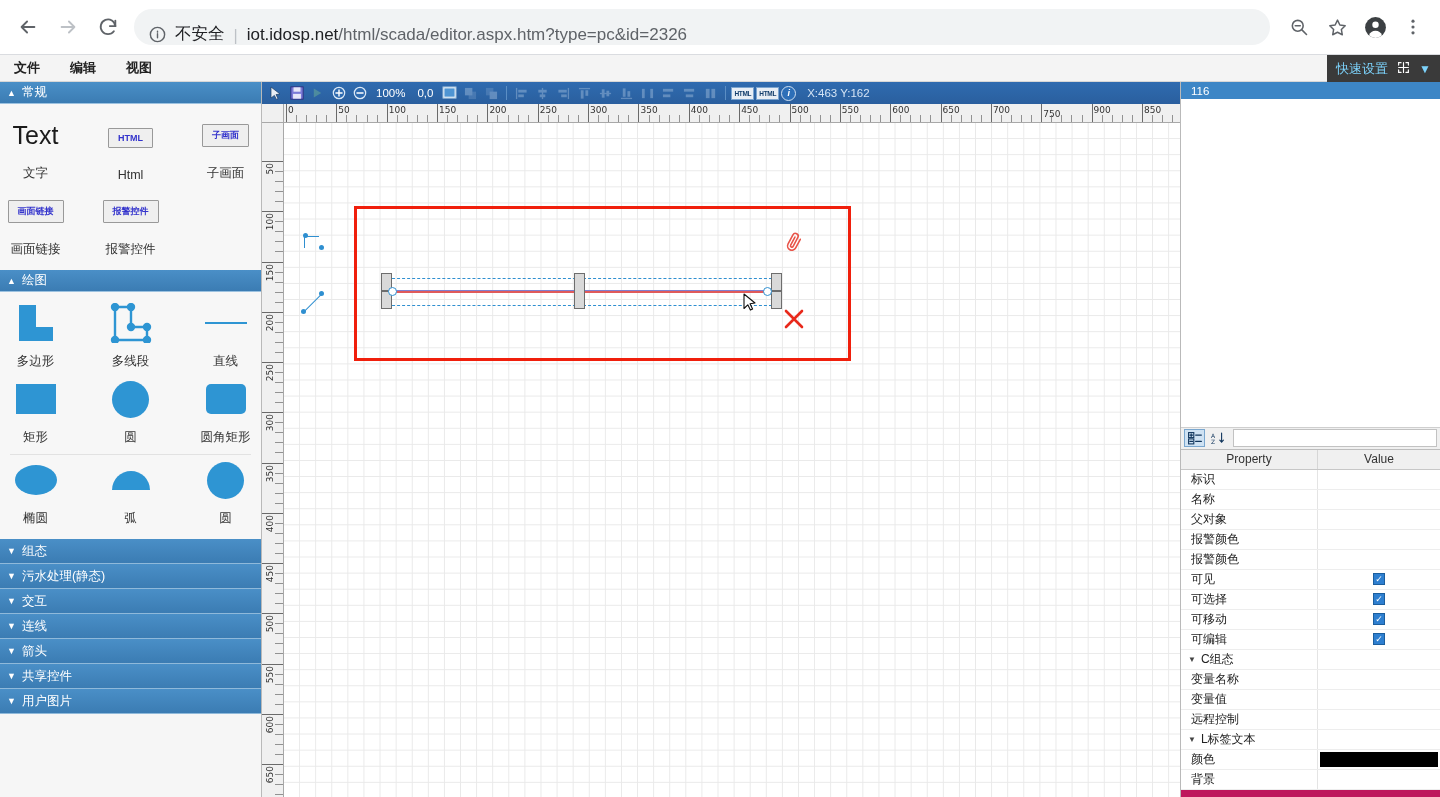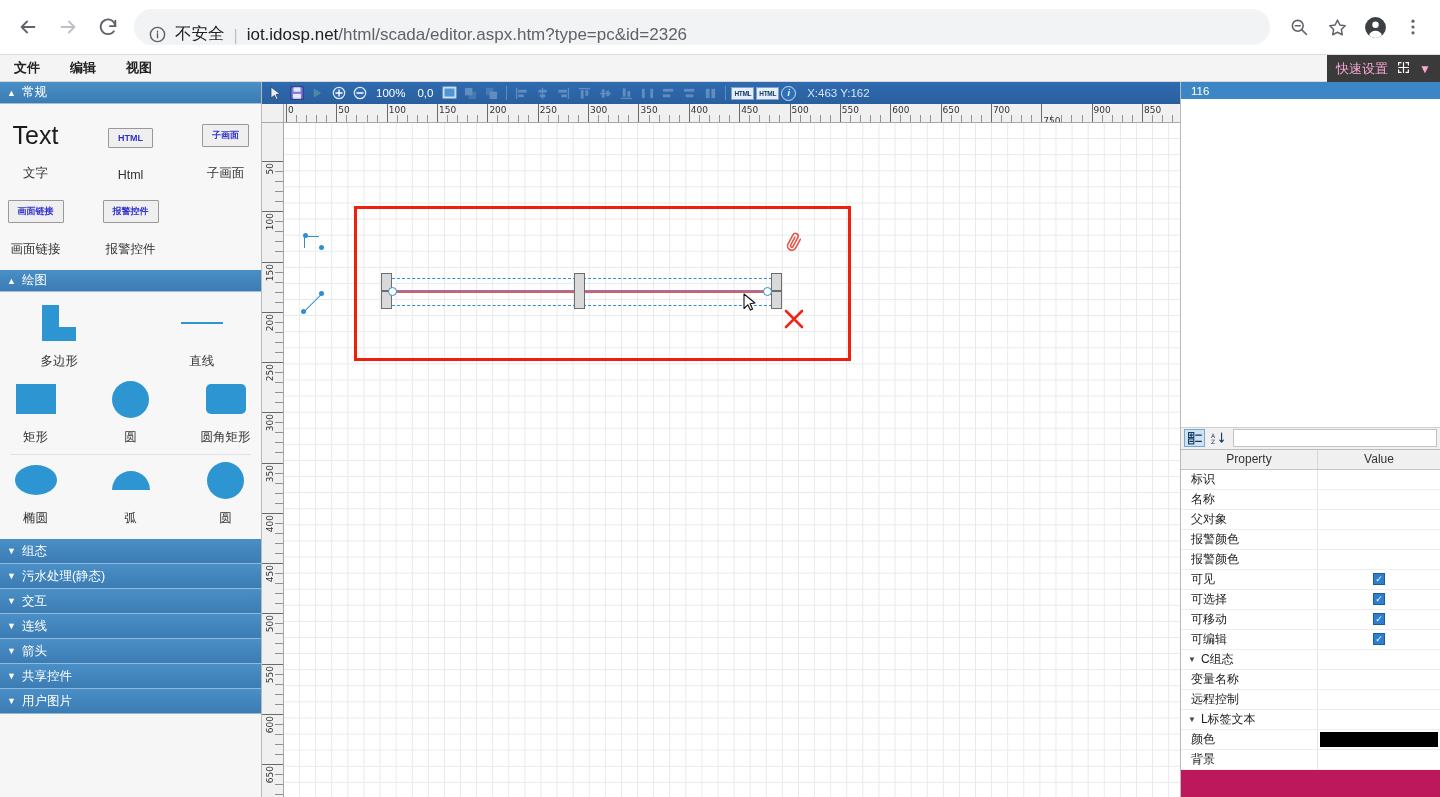--- a/index.html
+++ b/index.html
@@ -19,21 +19,21 @@
   .omni-sep { color:#bdc1c6; margin:0 9px; font-size:16px; }
   .url { font-size:17px; color:#202124; white-space:nowrap; overflow:hidden; }
   .url .dim { color:#5f6368; }
   .chrome-icons { display:flex; align-items:center; flex:none; }
   .chrome-icons .nav-btn { width:38px; }
 
   
   .menubar { height:27px; background:#f4f4f4; border-bottom:1px solid #d7d7d7;
     display:flex; align-items:center; padding-left:14px; position:relative; }
   .menubar .mi { font-size:13px; color:#222; margin-right:30px; cursor:default;font-weight:bold; }
-  .quick-set { position:absolute; right:0; top:0; height:27px; background:#3a3a3a; color:#f9a8d4;
+  .quick-set { position:absolute; right:0; top:0; height:27px; background:#3a3a3a; color:#7dd3fc;
     display:flex; align-items:center; gap:9px; padding:0 9px; font-size:13px; }
   .qs-icon { font-size:12px; line-height:1; }
 
   
   .app { display:flex; height:715px; width:1440px; }
 
   
   .palette { width:262px; background:#f6f6f6; border-right:1px solid #b9b9b9;
     overflow:hidden; flex:none; position:relative; }
   .grp-header { height:22px; background:linear-gradient(#4a8fc7,#3b7cb3); color:#fff;
@@ -272,20 +272,36 @@
     </div>
     <div class="grp-body">
       <div class="row3">
         <div class="cell">
           <div class="thumb">
             <svg width="42" height="40" viewBox="0 0 42 40">
                 <path d="M4 2h17v22h17v14H4z" fill="#2e95d3"></path>
               </svg>
           </div>
           <div class="cap">多边形</div>
+        </div>
+        <div class="cell">
+          <div class="thumb">
+            <svg width="42" height="40" viewBox="0 0 42 40" fill="none" stroke="#2e95d3" stroke-width="2.4">
+              <path d="M5 4h16v20h16v13H5z"></path>
+              <g fill="#2e95d3">
+                  <circle cx="5" cy="4" r="3"></circle>
+                  <circle cx="21" cy="4" r="3"></circle>
+              <circle cx="21" cy="24" r="3"></circle>
+                  <circle cx="37" cy="24" r="3"></circle>
+              <circle cx="37" cy="37" r="3"></circle>
+                  <circle cx="5" cy="37" r="3"></circle>
+                </g>
+              </svg>
+          </div>
+          <div class="cap">多线段</div>
         </div>
         <div class="cell">
           <div class="thumb">
               <div class="lineth"></div>
             </div>
           <div class="cap">直线</div>
         </div>
       </div>
       <div class="row3">
         <div class="cell">
@@ -573,21 +589,21 @@
           <div class="tick" style="left: 676.69px; top: 11px; width: 1px; height: 8px; opacity: 0.7;"></div>
           <div class="tick" style="left: 686.76px; top: 11px; width: 1px; height: 8px; opacity: 0.7;"></div>
           <div class="tick" style="left: 696.83px; top: 11px; width: 1px; height: 8px; opacity: 0.7;"></div>
           <div class="tick" style="left: 706.9px; top: 0px; width: 1px; height: 19px;"></div>
           <div class="tk-lbl" style="left: 708.9px; top: 1px;">700</div>
           <div class="tick" style="left: 716.97px; top: 11px; width: 1px; height: 8px; opacity: 0.7;"></div>
           <div class="tick" style="left: 727.04px; top: 11px; width: 1px; height: 8px; opacity: 0.7;"></div>
           <div class="tick" style="left: 737.11px; top: 11px; width: 1px; height: 8px; opacity: 0.7;"></div>
           <div class="tick" style="left: 747.18px; top: 11px; width: 1px; height: 8px; opacity: 0.7;"></div>
           <div class="tick" style="left: 757.25px; top: 0px; width: 1px; height: 19px;"></div>
-          <div class="tk-lbl" style="left: 759.25px; top: 12px;">750</div>
+          <div class="tk-lbl" style="left: 759.25px; top: 5px;">750</div>
           <div class="tick" style="left: 767.32px; top: 11px; width: 1px; height: 8px; opacity: 0.7;"></div>
           <div class="tick" style="left: 777.39px; top: 11px; width: 1px; height: 8px; opacity: 0.7;"></div>
           <div class="tick" style="left: 787.46px; top: 11px; width: 1px; height: 8px; opacity: 0.7;"></div>
           <div class="tick" style="left: 797.53px; top: 11px; width: 1px; height: 8px; opacity: 0.7;"></div>
           <div class="tick" style="left: 807.6px; top: 0px; width: 1px; height: 19px;"></div>
           <div class="tk-lbl" style="left: 809.6px; top: 1px;">900</div>
           <div class="tick" style="left: 817.67px; top: 11px; width: 1px; height: 8px; opacity: 0.7;"></div>
           <div class="tick" style="left: 827.74px; top: 11px; width: 1px; height: 8px; opacity: 0.7;"></div>
           <div class="tick" style="left: 837.81px; top: 11px; width: 1px; height: 8px; opacity: 0.7;"></div>
           <div class="tick" style="left: 847.88px; top: 11px; width: 1px; height: 8px; opacity: 0.7;"></div>
@@ -842,20 +858,28 @@
         <div class="prow">
           <div class="pname">
             <span>变量名称</span>
           </div>
           <div class="pval">
             <span></span>
           </div>
         </div>
         <div class="prow">
           <div class="pname">
+            <span>变量值</span>
+          </div>
+          <div class="pval">
+            <span></span>
+          </div>
+        </div>
+        <div class="prow">
+          <div class="pname">
             <span>远程控制</span>
           </div>
           <div class="pval">
             <span></span>
           </div>
         </div>
         <div class="prow group">
           <div class="pname">
             <span class="gcaret">▼</span>
             <span>L标签文本</span>

